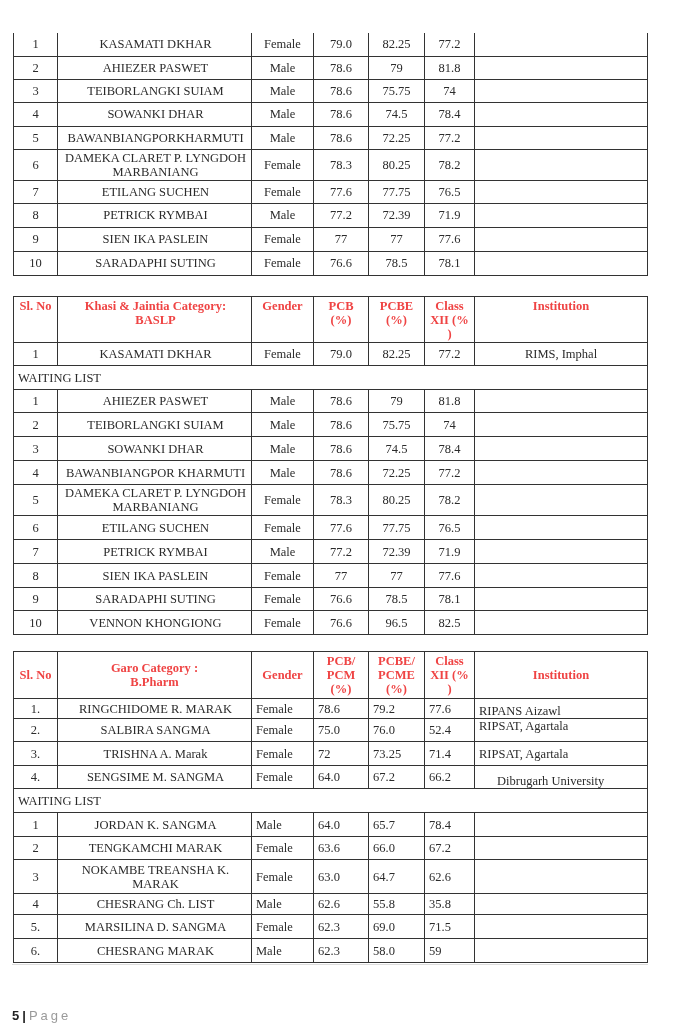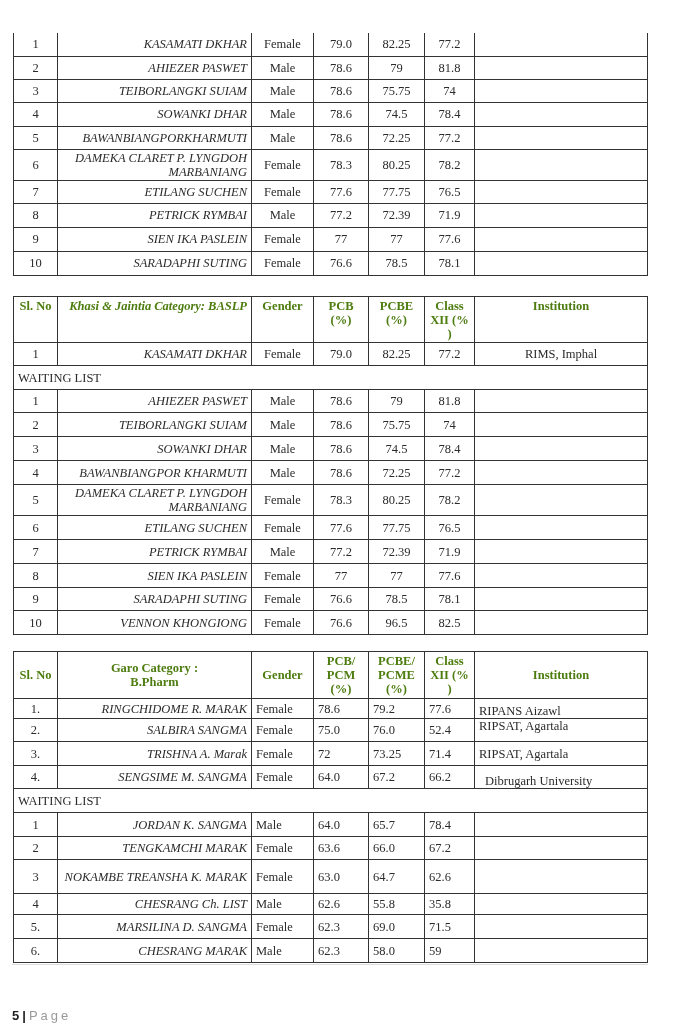--- a/index.html
+++ b/index.html
@@ -16,23 +16,23 @@
       table-layout: fixed;
       font-size: 12.5px;
     }
     table.sheet td, table.sheet th {
       border: 1px solid #333;
       padding: 0 4px;
       vertical-align: middle;
       line-height: 14px;
       overflow: hidden;
     }
-    table.sheet th { font-weight: bold; color: #4d7c0f; vertical-align: top; padding-top: 2px; }
+    table.sheet th { font-weight: bold; color: #ef4444; vertical-align: top; padding-top: 2px; }
     .c-sl { text-align: center; }
-    .c-name { text-align: right; padding-left: 6px !important; font-style: italic; }
+    .c-name { text-align: center; padding-left: 6px !important; }
     .c-gender { text-align: center; }
     .c-num { text-align: center; }
     .c-inst { text-align: center; }
     .left { text-align: left !important; }
     .wl { text-align: left; font-weight: normal; }
     #t1 { top: 33px; }
     #t1 tr:first-child td { border-top: none; }
     #t2 { top: 296px; }
     #t3 { top: 651px; }
     #t3 th { vertical-align: middle; padding-top: 0; }
@@ -336,21 +336,21 @@
       <td class="c-num left">71.4</td>
       <td class="c-inst left">RIPSAT, Agartala</td>
     </tr>
     <tr class="r23">
       <td class="c-sl">4.</td>
       <td class="c-name">SENGSIME M. SANGMA</td>
       <td class="c-gender left">Female</td>
       <td class="c-num left">64.0</td>
       <td class="c-num left">67.2</td>
       <td class="c-num left">66.2</td>
-      <td class="c-inst left" style="padding-left:10px;vertical-align:bottom">Dibrugarh University</td>
+      <td class="c-inst left" style="padding-left:22px;vertical-align:bottom">Dibrugarh University</td>
     </tr>
     <tr class="r24">
       <td colspan="7" class="wl">WAITING LIST</td>
     </tr>
     <tr class="r24">
       <td class="c-sl">1</td>
       <td class="c-name">JORDAN K. SANGMA</td>
       <td class="c-gender left">Male</td>
       <td class="c-num left">64.0</td>
       <td class="c-num left">65.7</td>

